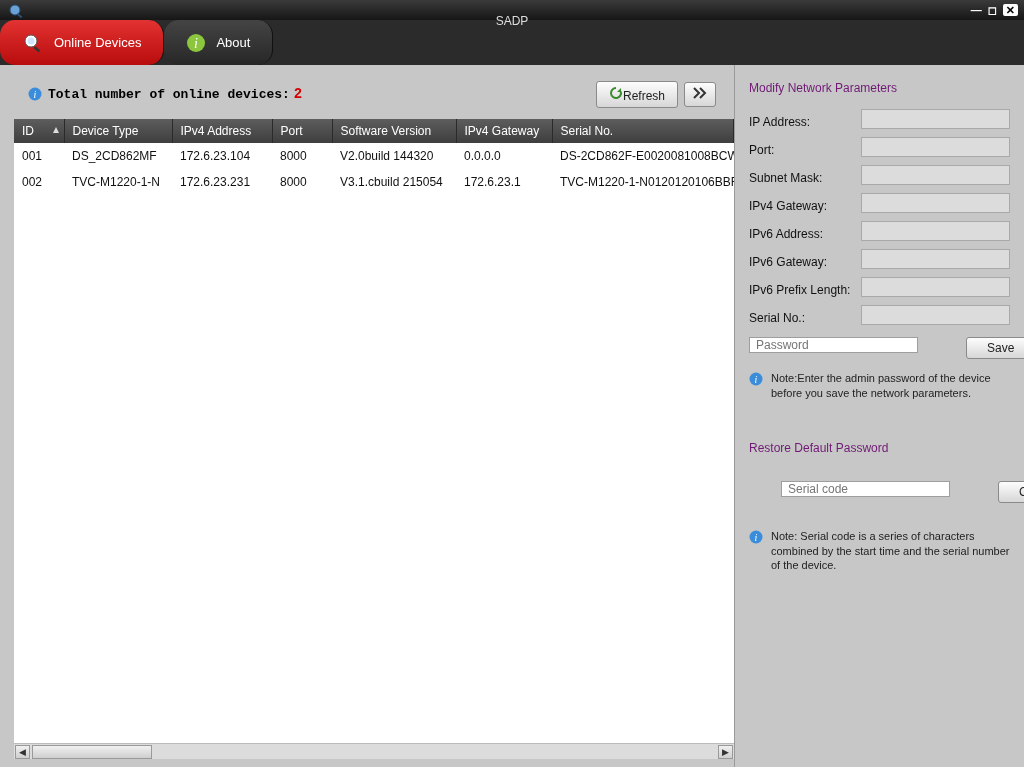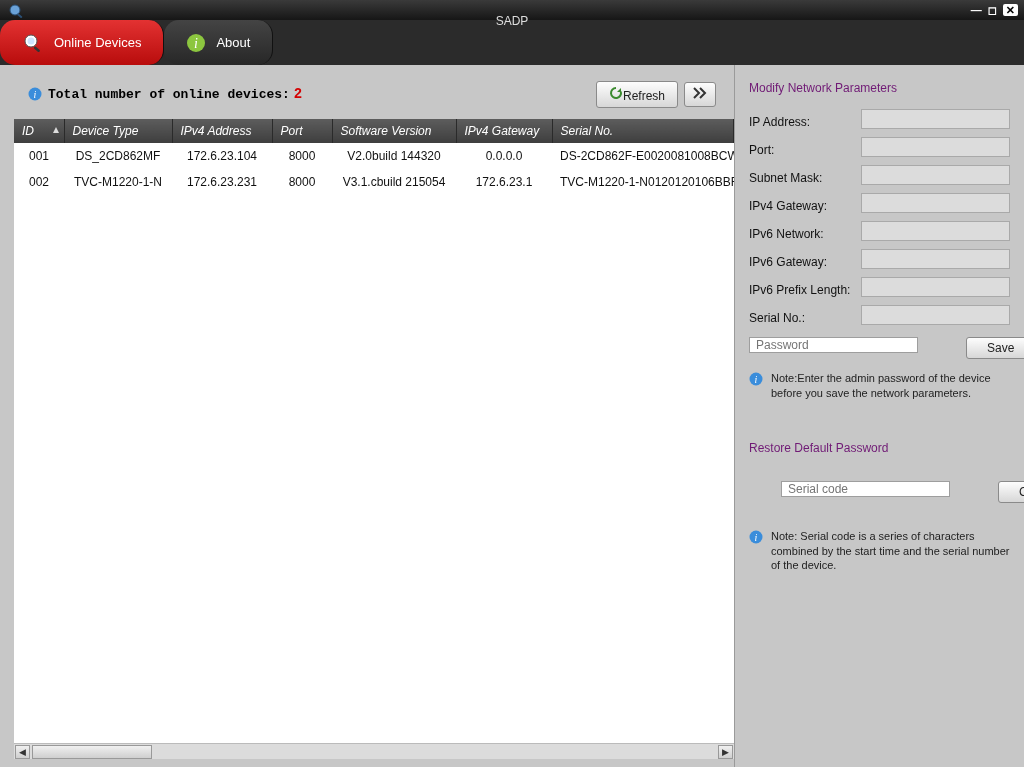--- a/index.html
+++ b/index.html
@@ -53,25 +53,24 @@
   .btn + .btn { margin-left: 6px; }
 
   
   .table-wrap { flex:1; margin: 6px 0 0 14px; background:#fff; position:relative; overflow:hidden;}
   table.dev { width: 100%; border-collapse: collapse; font-size: 12px; color:#111; table-layout: fixed;}
   table.dev th {
     text-align: left; font-weight: normal; color:#fff;
     background: linear-gradient(to bottom,#5d5d5d,#3e3e3e);
     padding: 5px 8px; border-right:1px solid #2a2a2a; white-space:nowrap;
     position: relative;
-    font-style: italic;
   }
   table.dev th .sort { position:absolute; right:4px; top:4px; }
   table.dev td { padding: 6px 8px; white-space: nowrap; overflow:hidden; }
-  table.dev tbody tr { border-bottom: 0 solid #eee; text-align: center; }
+  table.dev tbody tr { border-bottom: 0 solid #eee; }
   .hscroll {
     position:absolute; left:0; right:0; bottom:0; height:16px;
     background:#dcdcdc; border-top:1px solid #bbb;
     display:flex; align-items:center;
   }
   .hscroll .arrow { width:15px; height:14px; background:linear-gradient(#f0f0f0,#cfcfcf); border:1px solid #999; margin:0 1px; text-align:center; font-size:9px; line-height:12px; color:#333;}
   .hscroll .thumb { width:120px; height:14px; background:linear-gradient(#f0f0f0,#cfcfcf); border:1px solid #999; margin-left:1px;}
 
   
   .right-pane {
@@ -239,21 +238,21 @@
       </div>
       <div class="field-row">
         <label>Subnet Mask:</label>
         <div class="input"></div>
       </div>
       <div class="field-row">
         <label>IPv4 Gateway:</label>
         <div class="input"></div>
       </div>
       <div class="field-row">
-        <label>IPv6 Network:</label>
+        <label>IPv6 Address:</label>
         <div class="input"></div>
       </div>
       <div class="field-row">
         <label>IPv6 Gateway:</label>
         <div class="input"></div>
       </div>
       <div class="field-row">
         <label>IPv6 Prefix Length:</label>
         <div class="input"></div>
       </div>

